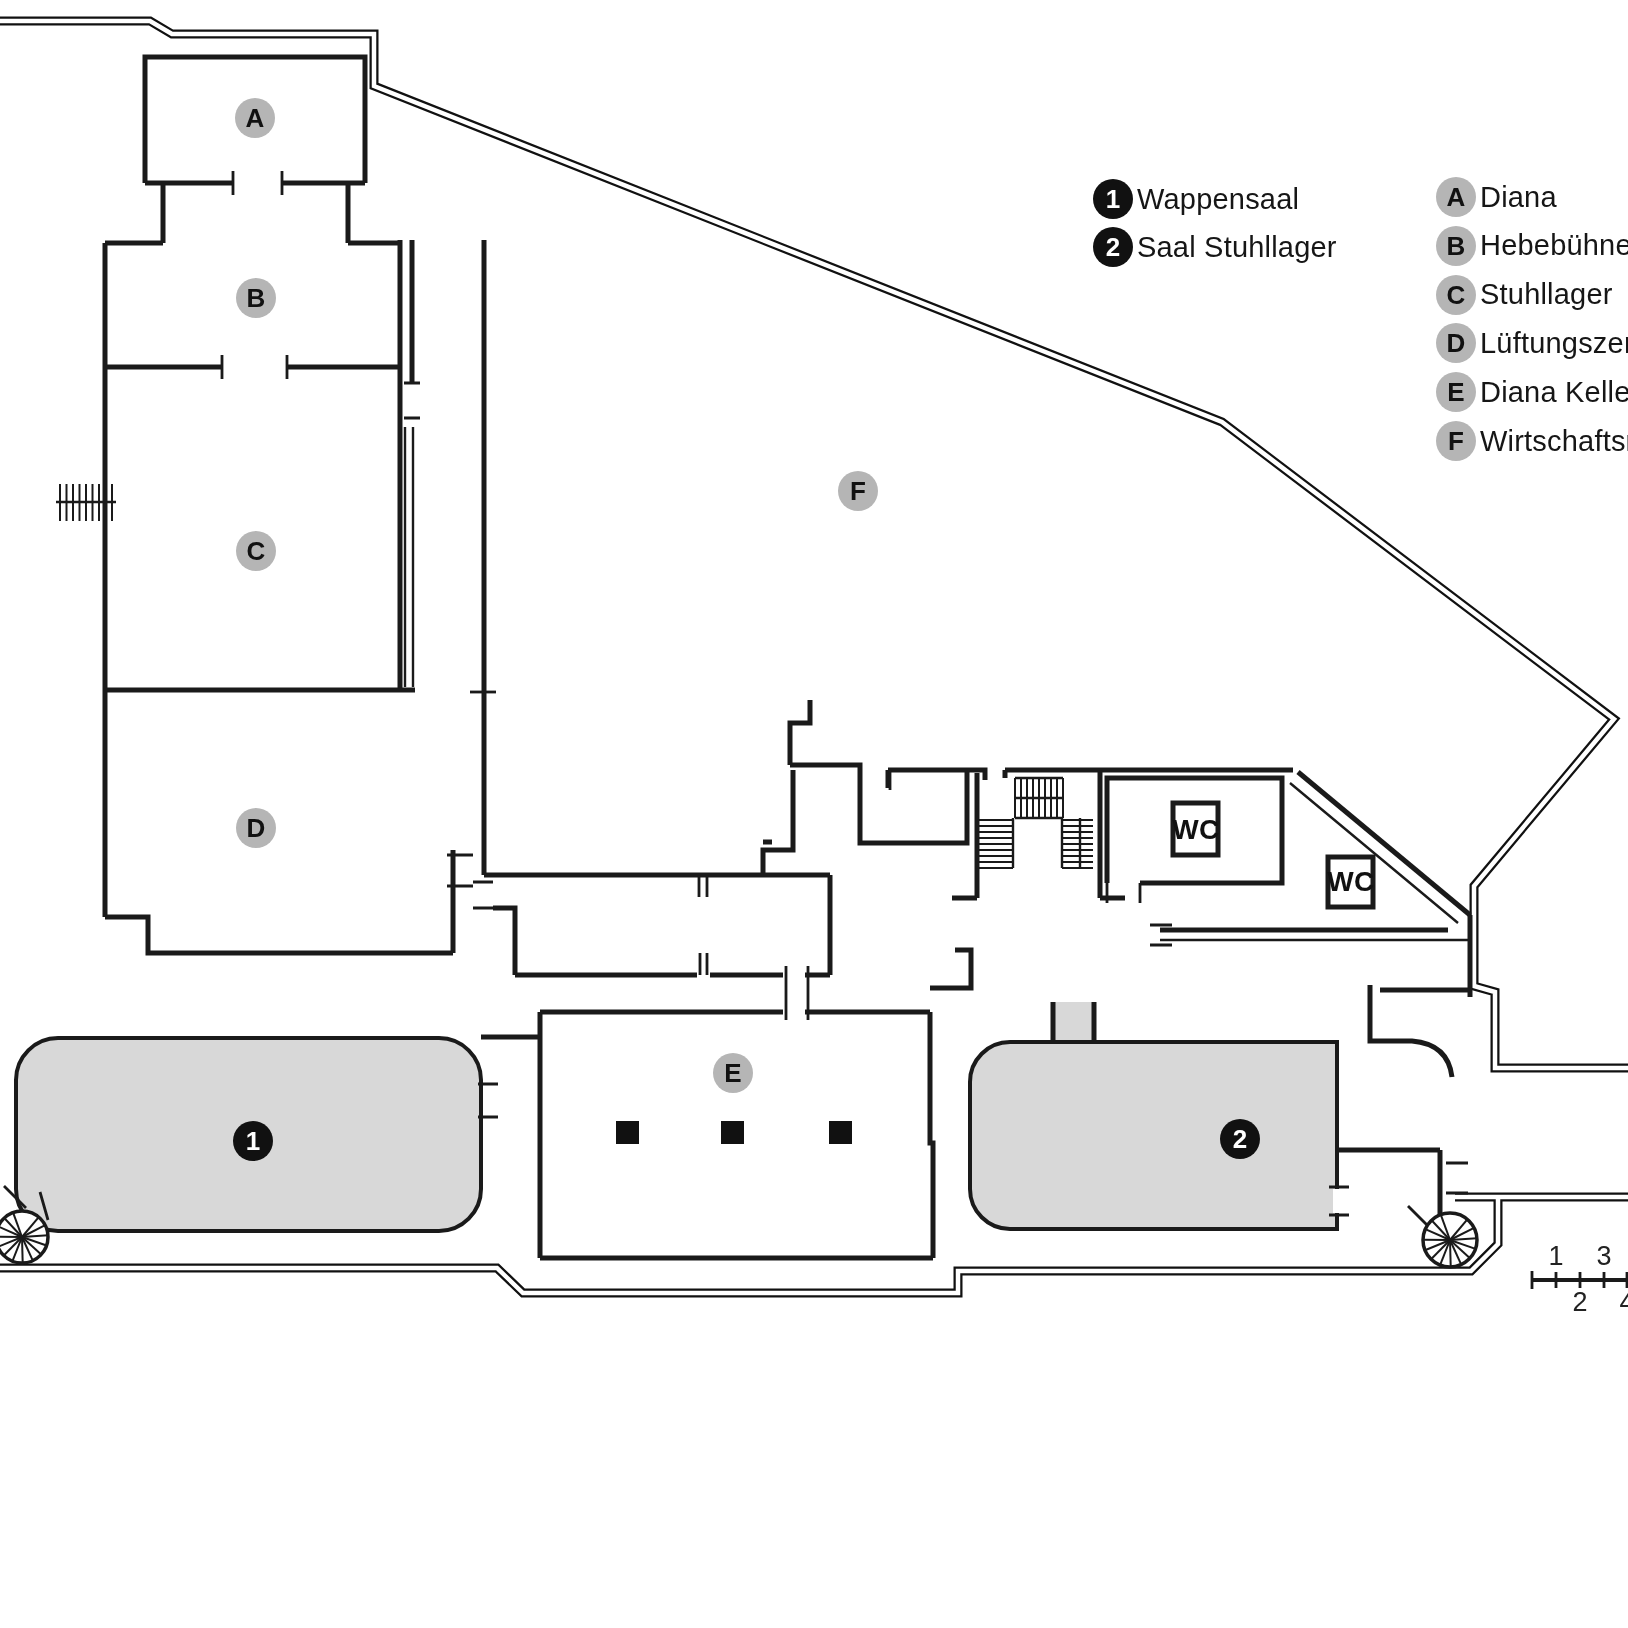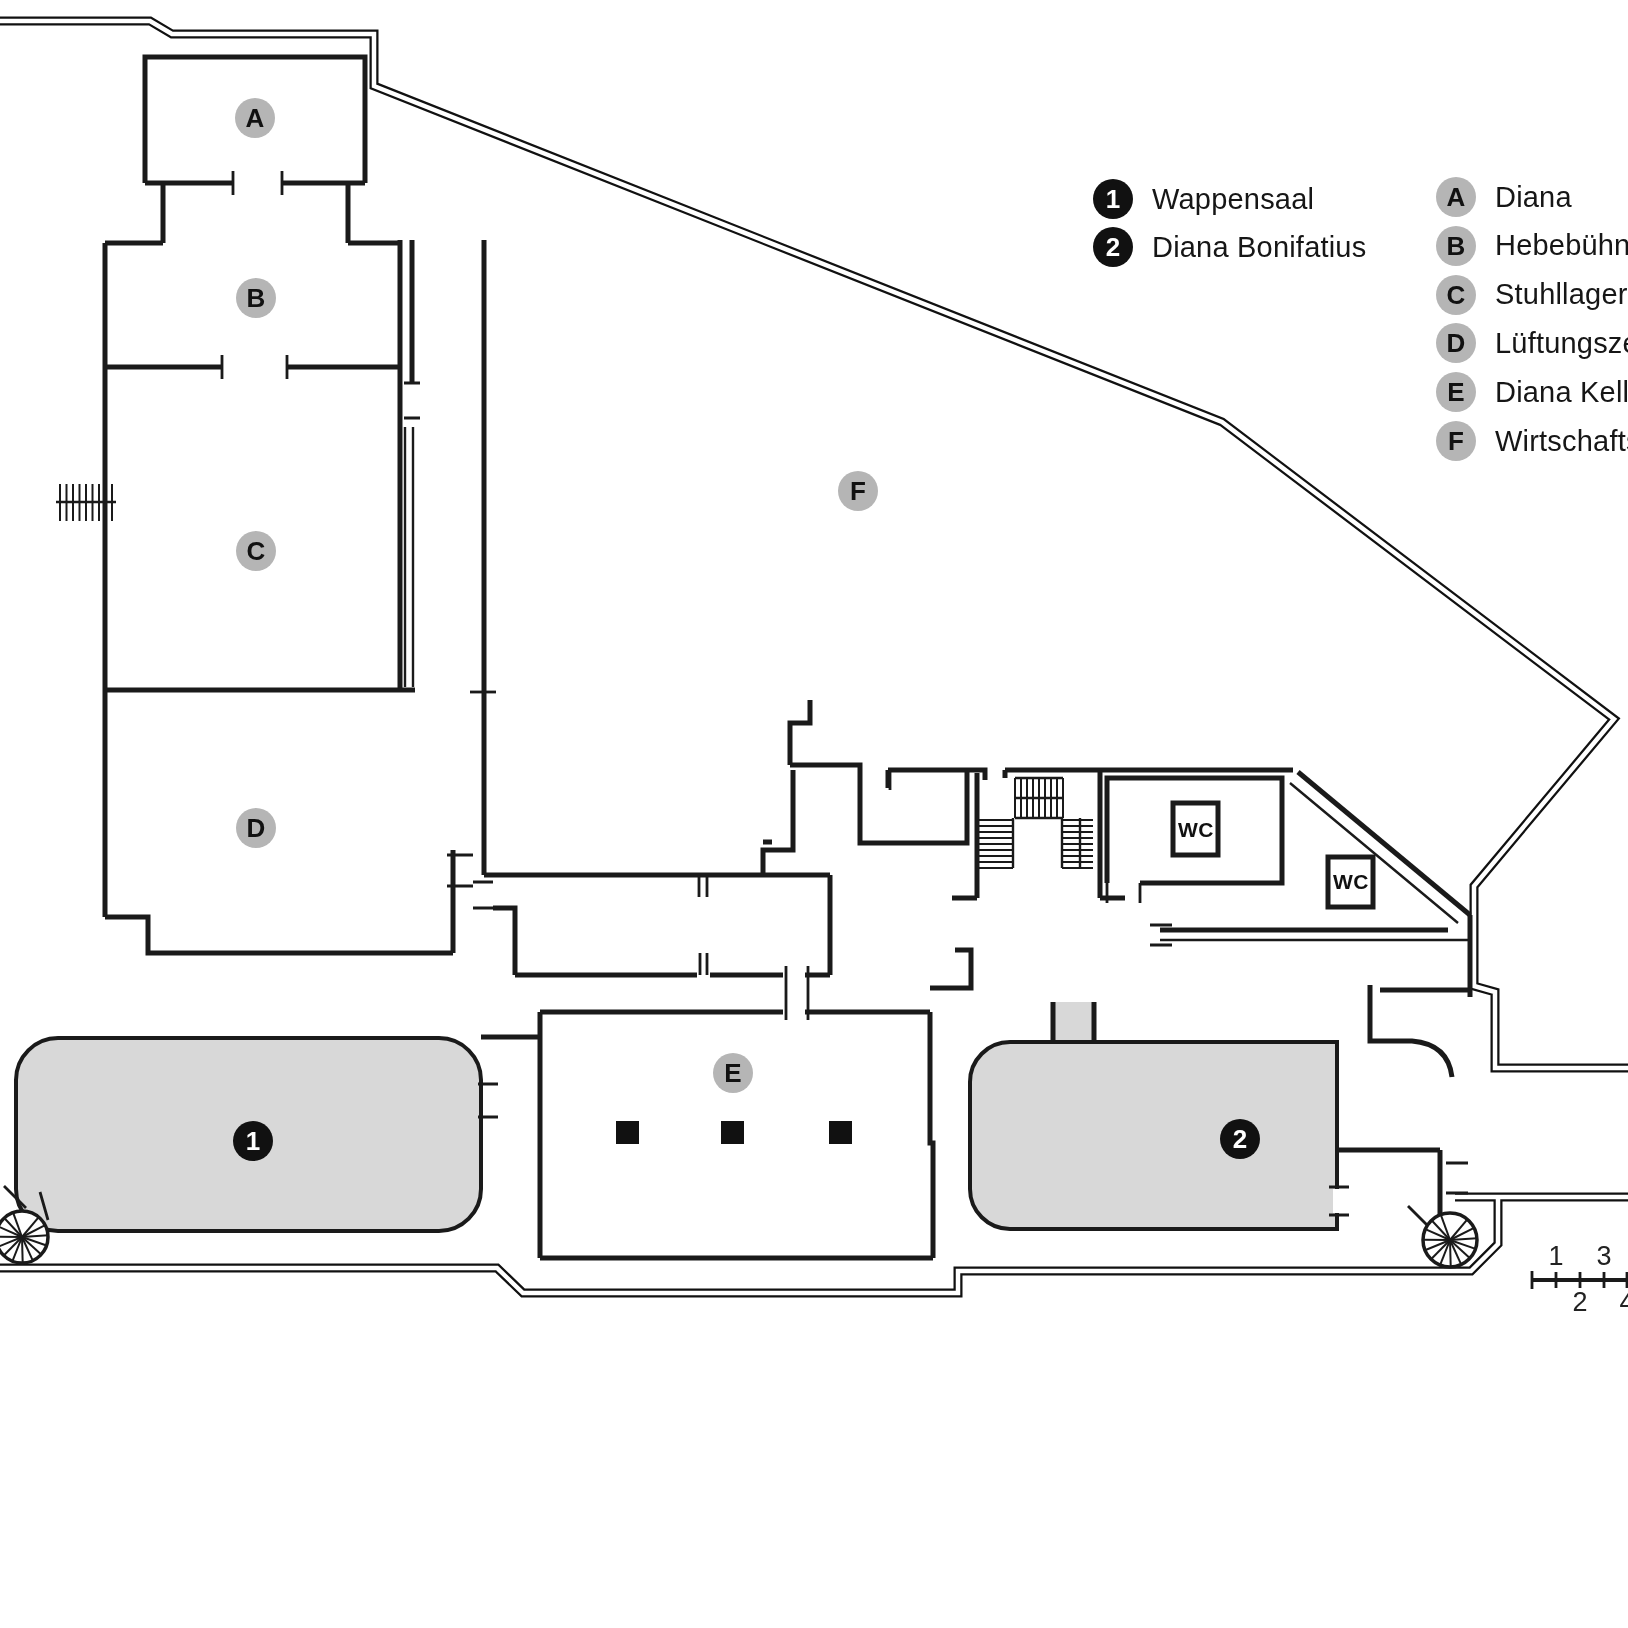--- a/index.html
+++ b/index.html
@@ -23,24 +23,24 @@
   .wcbox{fill:#fff;stroke:#1a1a1a;stroke-width:5;}
 
   .marker{position:absolute;width:40px;height:40px;border-radius:50%;
     display:flex;align-items:center;justify-content:center;
     font-weight:bold;font-size:26px;line-height:1;}
   .marker.letter{background:#b5b5b5;color:#111;}
   .marker.number{background:#111;color:#fff;}
 
   .legend-row{position:absolute;display:flex;align-items:center;white-space:nowrap;}
   .legend-row .marker{position:relative;flex:0 0 auto;}
-  .legend-label{margin-left:19px;font-size:29px;color:#161616;letter-spacing:0.2px;}
+  .legend-label{margin-left:4px;font-size:29px;color:#161616;letter-spacing:0.2px;}
 
   .wc-label{position:absolute;transform:translate(-50%,-50%);
-    font-weight:bold;font-size:21px;color:#111;letter-spacing:0.5px;}
+    font-weight:bold;font-size:28px;color:#111;letter-spacing:0.5px;}
   .scale-num{position:absolute;transform:translate(-50%,-50%);
     font-size:27px;color:#222;}
 </style>
 </head>
 <body>
 
 <div id="plan-stage">
 
   <svg width="1628" height="1628" viewBox="0 0 1628 1628">
 
@@ -263,21 +263,21 @@
       <div class="scale-num" style="left: 1580px; top: 1302px;">2</div>
       <div class="scale-num" style="left: 1627px; top: 1302px;">4</div>
     </div>
   <div id="legend">
       <div class="legend-row" style="left: 1093px; top: 179px;">
         <div class="marker number">1</div>
         <div class="legend-label">Wappensaal</div>
       </div>
       <div class="legend-row" style="left: 1093px; top: 227px;">
         <div class="marker number">2</div>
-        <div class="legend-label">Diana Bonifatius</div>
+        <div class="legend-label">Saal Stuhllager</div>
       </div>
       <div class="legend-row" style="left: 1436px; top: 177px;">
         <div class="marker letter">A</div>
         <div class="legend-label">Diana</div>
       </div>
       <div class="legend-row" style="left: 1436px; top: 225.8px;">
         <div class="marker letter">B</div>
         <div class="legend-label">Hebebühnenra</div>
       </div>
       <div class="legend-row" style="left: 1436px; top: 274.6px;">

